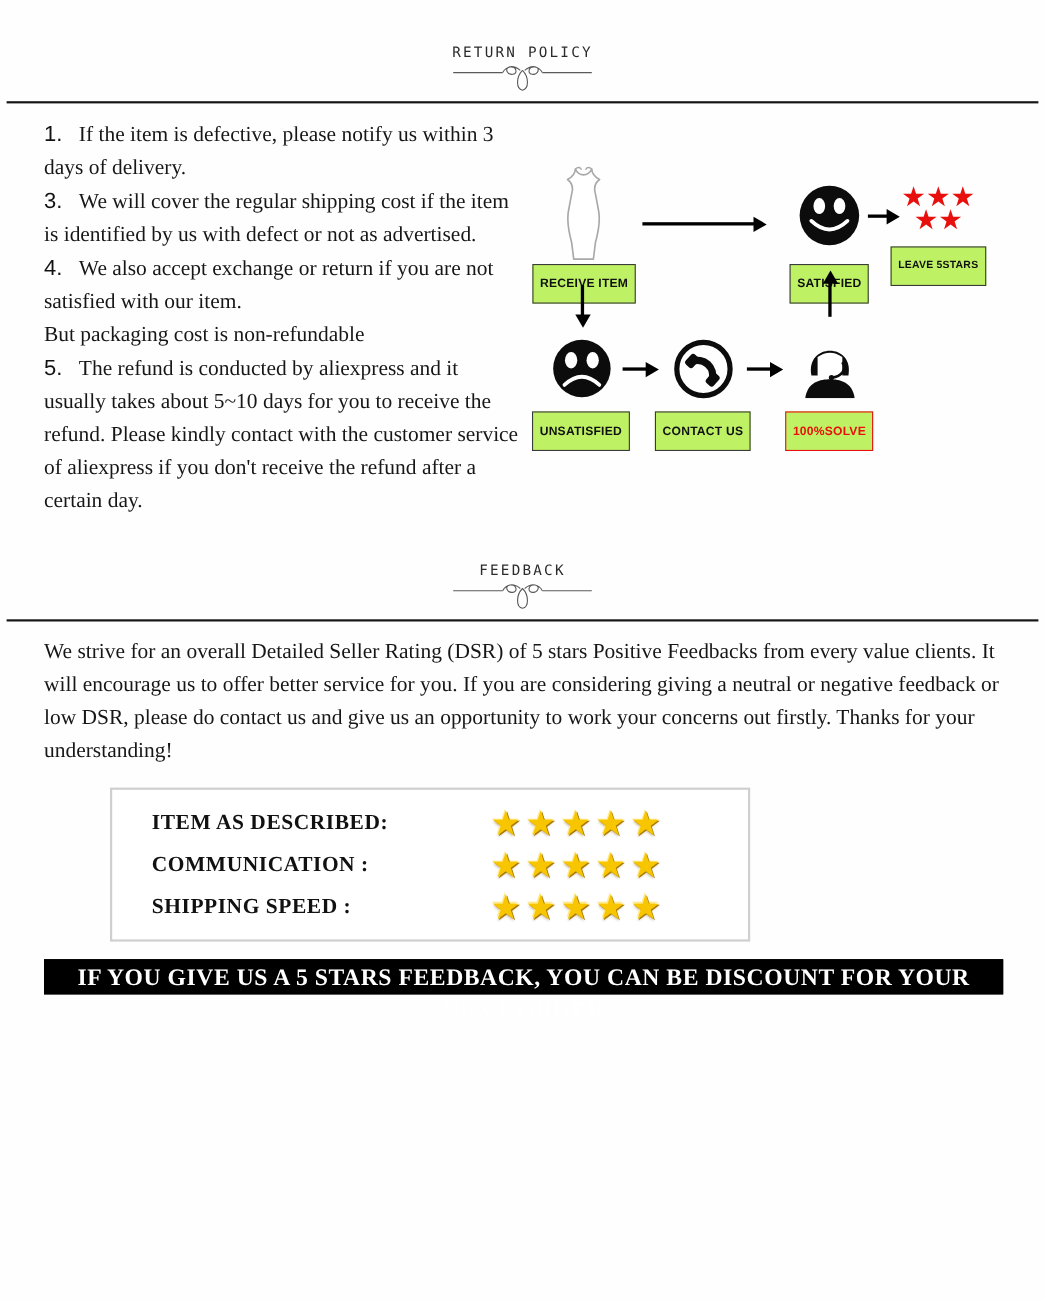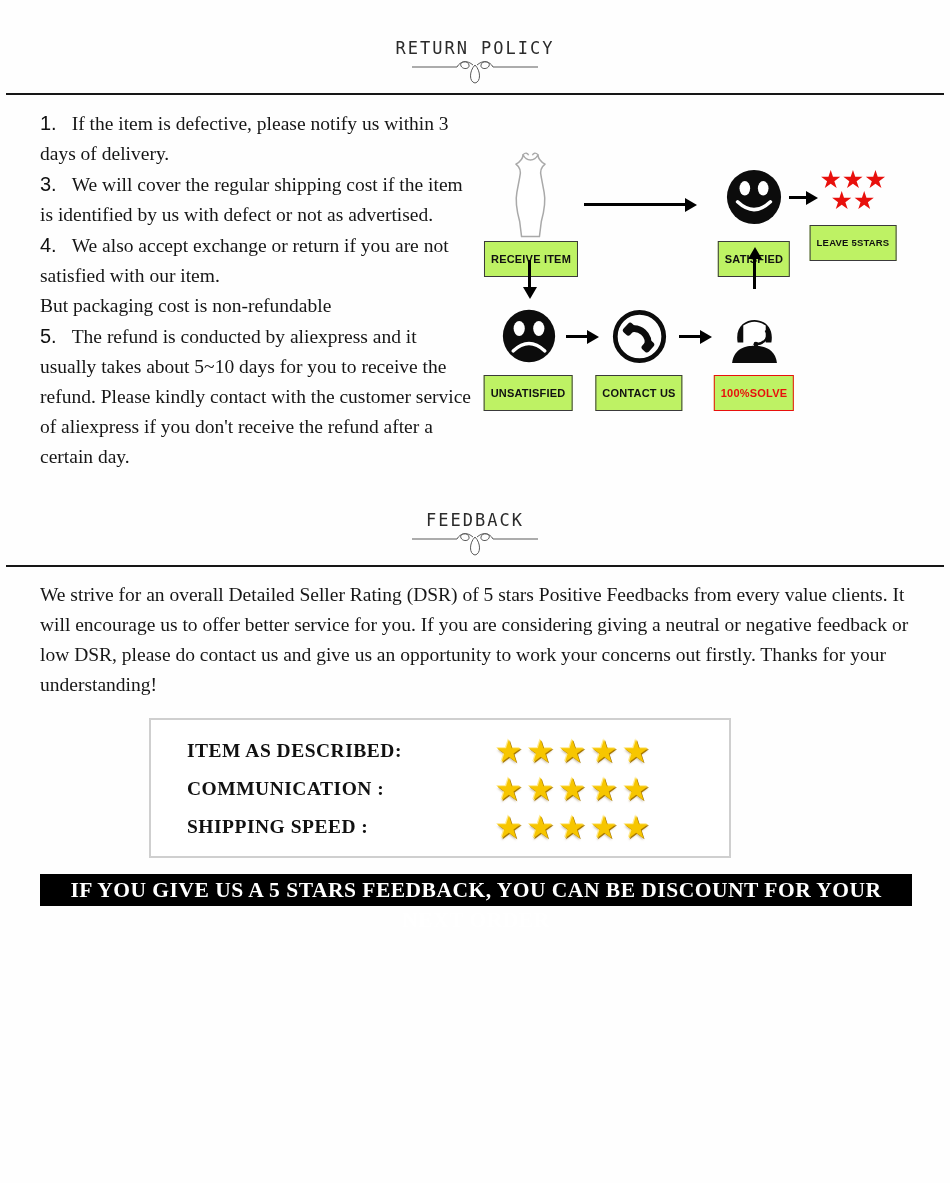--- a/index.html
+++ b/index.html
@@ -4,21 +4,21 @@
 <style>
   html,body{margin:0;padding:0;background:#fff;}
   .page{
     position:relative;width:950px;height:1183px;margin:0 auto;background:#fefefe;
     font-family:"Liberation Serif", serif;color:#161616;overflow:hidden;box-sizing:border-box;
     padding-top:40px;
   }
   
   .section-header{text-align:center;line-height:1;}
   .header-title{
-    font-family:"DejaVu Sans Mono", monospace;font-size:17px;letter-spacing:2px;color:#2b2b2b;
+    font-family:"DejaVu Sans Mono", monospace;font-size:13px;letter-spacing:2px;color:#2b2b2b;
     display:inline-block;
   }
   .flourish{display:block;margin:1px auto 0;}
   hr.rule{border:none;border-top:2px solid #161616;margin:7px 6px 0 6px;}
 
   
   .content{padding:13px 38px 0 40px;font-size:19.5px;line-height:30px;}
   .content p{margin:0;}
   .num{font-family:"Liberation Sans", sans-serif;font-size:20px;margin-right:15px;color:#111;}
   .extra-line{display:block;}
@@ -50,21 +50,21 @@
     border-top:12px solid #000;border-left:7px solid transparent;border-right:7px solid transparent;
   }
   .varrow.up::before{
     content:"";position:absolute;top:-11px;left:-5.5px;width:0;height:0;
     border-bottom:12px solid #000;border-left:7px solid transparent;border-right:7px solid transparent;
   }
 
   
   .feedback-header{clear:both;padding-top:40px;}
   .ratings-box{
-    width:582px;box-sizing:border-box;margin:18px 0 0 109px;
+    width:582px;box-sizing:border-box;margin:18px 0 0 60px;
     border:2px solid #cfcfcf;background:#fff;padding:12px 0 10px 36px;
   }
   .rating-row{display:flex;align-items:center;height:38px;}
   .rating-label{width:308px;font-weight:bold;font-size:19.5px;letter-spacing:0.5px;color:#111;}
   .rating-stars{
     font-family:"DejaVu Sans", sans-serif;font-size:31px;line-height:1;letter-spacing:4px;
     color:#f7c600;text-shadow:1px 1px 0 #a87800,-1px -1px 0 #ffe98a,0 2px 2px rgba(120,80,0,.35);
   }
   .banner{
     margin-top:16px;height:30px;line-height:30px;background:#000;border:1px solid #000;

